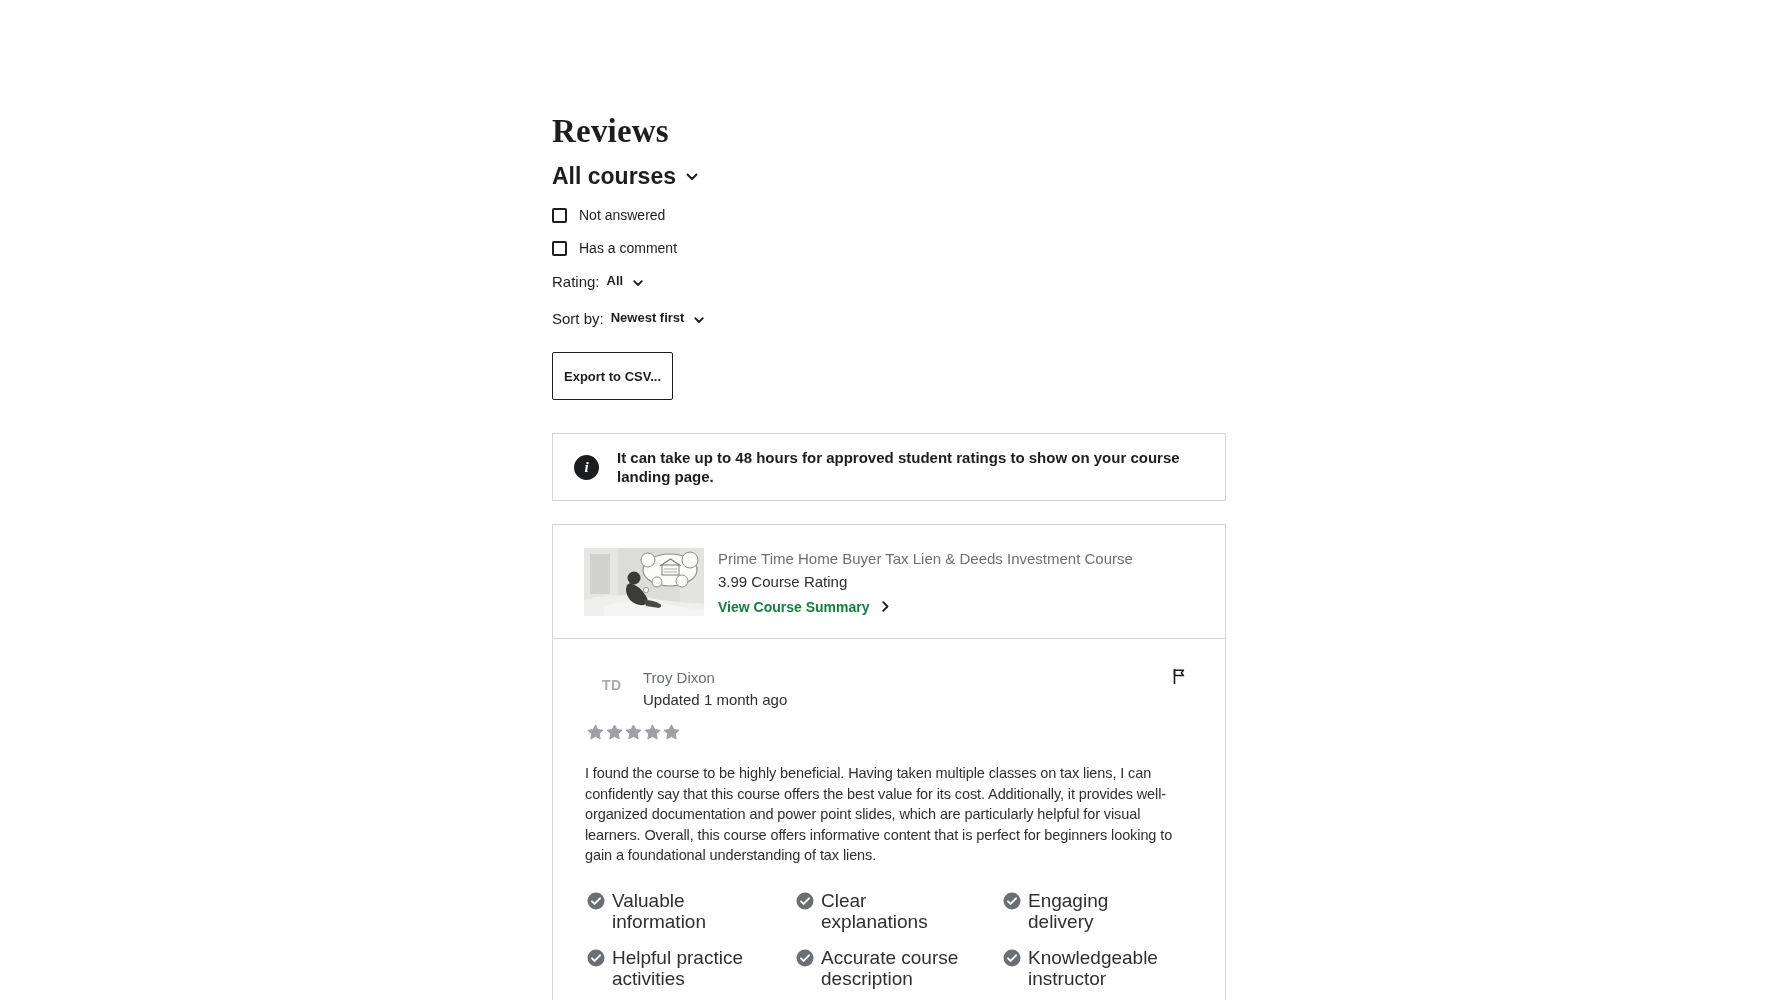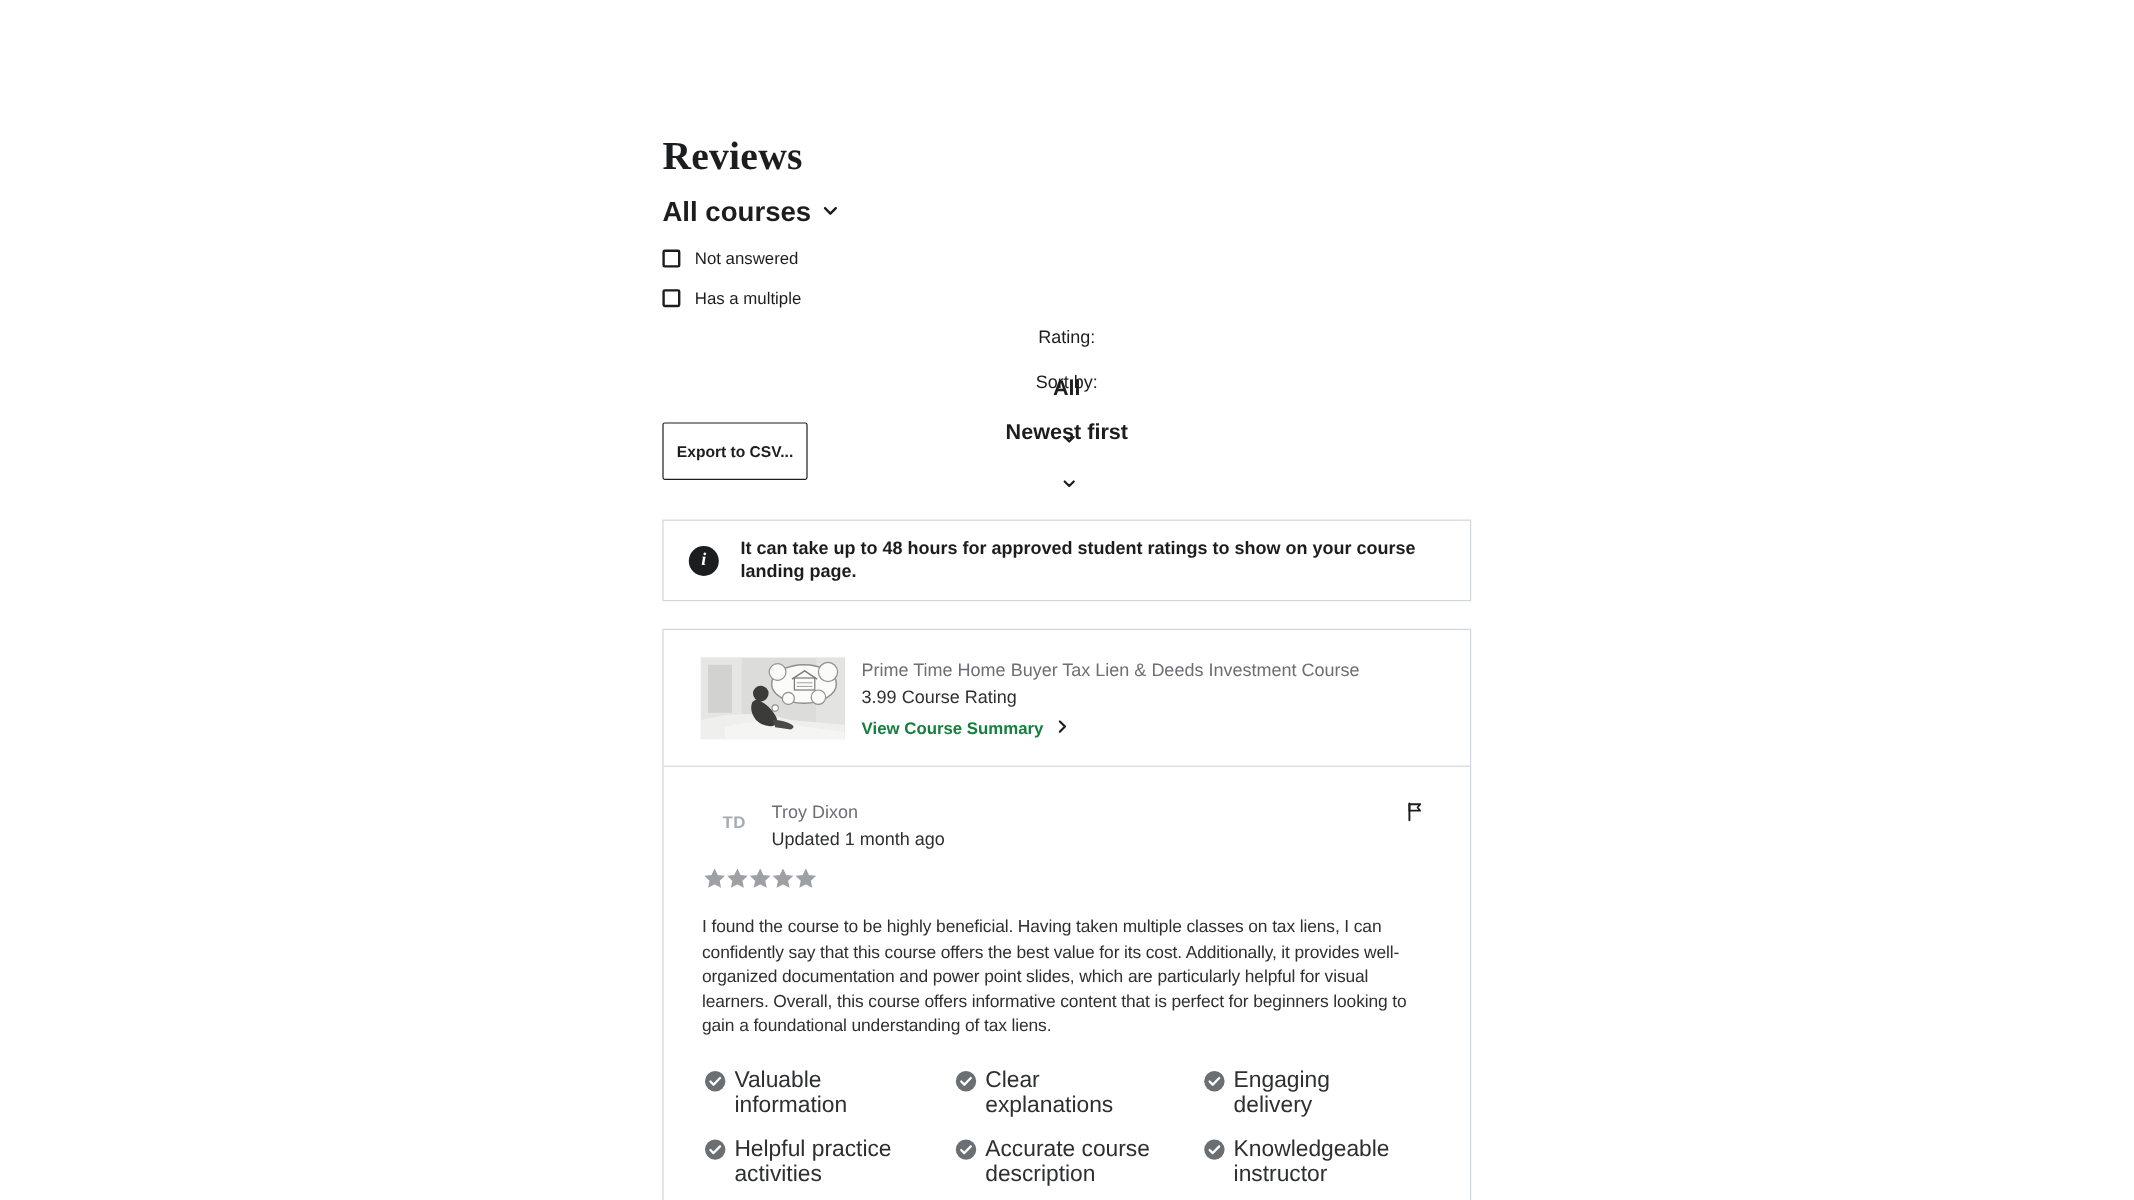--- a/index.html
+++ b/index.html
@@ -13,23 +13,23 @@
 
   .scope-row { margin-top:10px; display:flex; align-items:center; gap:10px; cursor:pointer; height:28px; }
   .scope-label { font-size:23px; font-weight:700; color:#1c1d1f; }
 
   .chev { display:inline-block; }
 
   .checkbox-row { margin-top:17px; display:flex; align-items:flex-end; gap:12px; height:16px; cursor:pointer; }
   .checkbox-box { width:15px; height:15px; border:2px solid #1c1d1f; border-radius:2px; background:#fff; flex:none; }
   .checkbox-label { font-size:14px; color:#1c1d1f; }
 
-  .select-row { margin-top:17px; display:flex; align-items:center; gap:23px; height:20px; cursor:pointer;flex-direction:column; }
+  .select-row { margin-top:17px; display:flex; gap:7px; height:20px; cursor:pointer; }
   .select-row .lbl { font-size:15px; color:#1c1d1f; }
-  .select-row .val { font-size:18px; font-weight:700; color:#1c1d1f; }
+  .select-row .val { font-size:13px; font-weight:700; color:#1c1d1f; }
 
   .export-btn { margin-top:22px; display:inline-flex; align-items:center; justify-content:center;
     height:48px; padding:0 11px; background:#fff; border:1px solid #1c1d1f; border-radius:2px;
     font-size:13px; font-weight:700; color:#1c1d1f; cursor:pointer; }
 
   .notice { margin-top:33px; width:674px; min-height:68px; border:1px solid #d1d7dc;
     display:flex; align-items:center; gap:18px; padding:14px 20px 14px 21px; background:#fff; }
   .info-icon { flex:none; width:25px; height:25px; border-radius:50%; background:#1c1d1f; color:#fff;
     display:flex; align-items:center; justify-content:center;
     font-family:"Liberation Serif",serif; font-size:15px; font-weight:700; font-style:italic; }
@@ -82,21 +82,21 @@
       </span>
     </div>
 
     <div id="checkbox-list">
         <div class="checkbox-row">
           <span class="checkbox-box"></span>
           <span class="checkbox-label">Not answered</span>
         </div>
         <div class="checkbox-row">
           <span class="checkbox-box"></span>
-          <span class="checkbox-label">Has a multiple</span>
+          <span class="checkbox-label">Has a comment</span>
         </div>
       </div>
 
     <div class="select-row">
       <span class="lbl">Rating:</span>
       <span class="val">All</span>
       <span class="chev" style="margin-left:3px;">
         <svg width="10" height="7" viewBox="0 0 10 7">
             <polyline points="1.2,1.2 5,5 8.8,1.2" fill="none" stroke="#1c1d1f" stroke-width="1.8" stroke-linecap="round" stroke-linejoin="round"></polyline>
           </svg>

